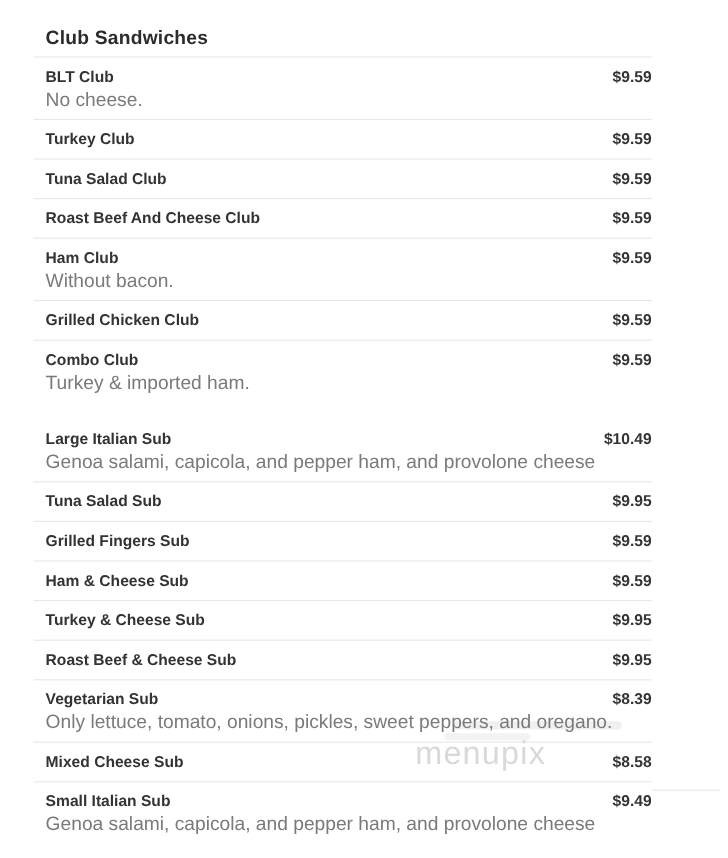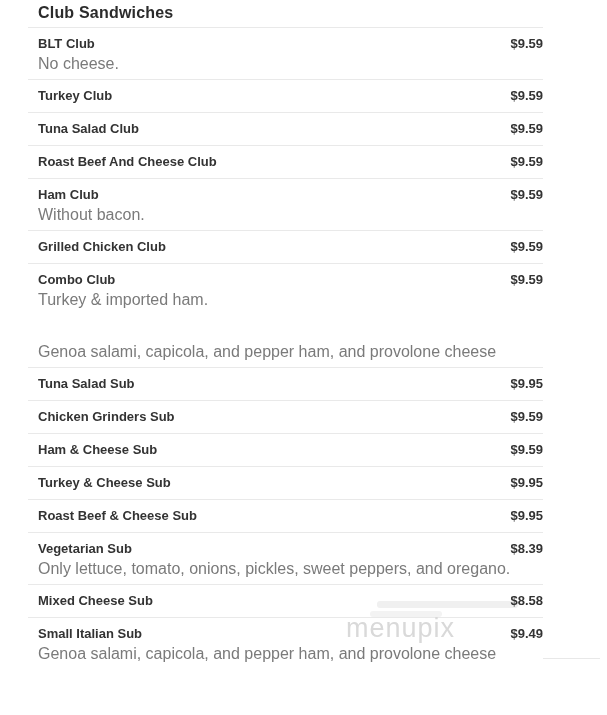--- a/index.html
+++ b/index.html
@@ -11,21 +11,21 @@
     width: 607px;
     height: 715px;
     position: relative;
     overflow: hidden;
     font-family: "Liberation Sans", sans-serif;
     -webkit-font-smoothing: antialiased;
   }
   .menu {
     position: relative;
     z-index: 2;
-    margin: 4px 0 0 28px;
+    margin: 24px 0 0 28px;
     width: 515px;
   }
   .section + .section {
     margin-top: 15px;
   }
   .section-title {
     font-size: 16px;
     line-height: 17px;
     font-weight: bold;
     color: #2b2b2b;
@@ -139,31 +139,35 @@
       <div class="item">
         <div class="item-line">
           <span class="item-name">Combo Club</span>
           <span class="item-price">$9.59</span>
         </div>
         <div class="item-desc">Turkey &amp; imported ham.</div>
       </div>
     </div>
     <div class="section">
       <div class="item">
+        <div class="item-line">
+          <span class="item-name">Large Italian Sub</span>
+          <span class="item-price">$10.49</span>
+        </div>
         <div class="item-desc">Genoa salami, capicola, and pepper ham, and provolone cheese</div>
       </div>
       <div class="item">
         <div class="item-line">
           <span class="item-name">Tuna Salad Sub</span>
           <span class="item-price">$9.95</span>
         </div>
       </div>
       <div class="item">
         <div class="item-line">
-          <span class="item-name">Chicken Grinders Sub</span>
+          <span class="item-name">Grilled Fingers Sub</span>
           <span class="item-price">$9.59</span>
         </div>
       </div>
       <div class="item">
         <div class="item-line">
           <span class="item-name">Ham &amp; Cheese Sub</span>
           <span class="item-price">$9.59</span>
         </div>
       </div>
       <div class="item">

